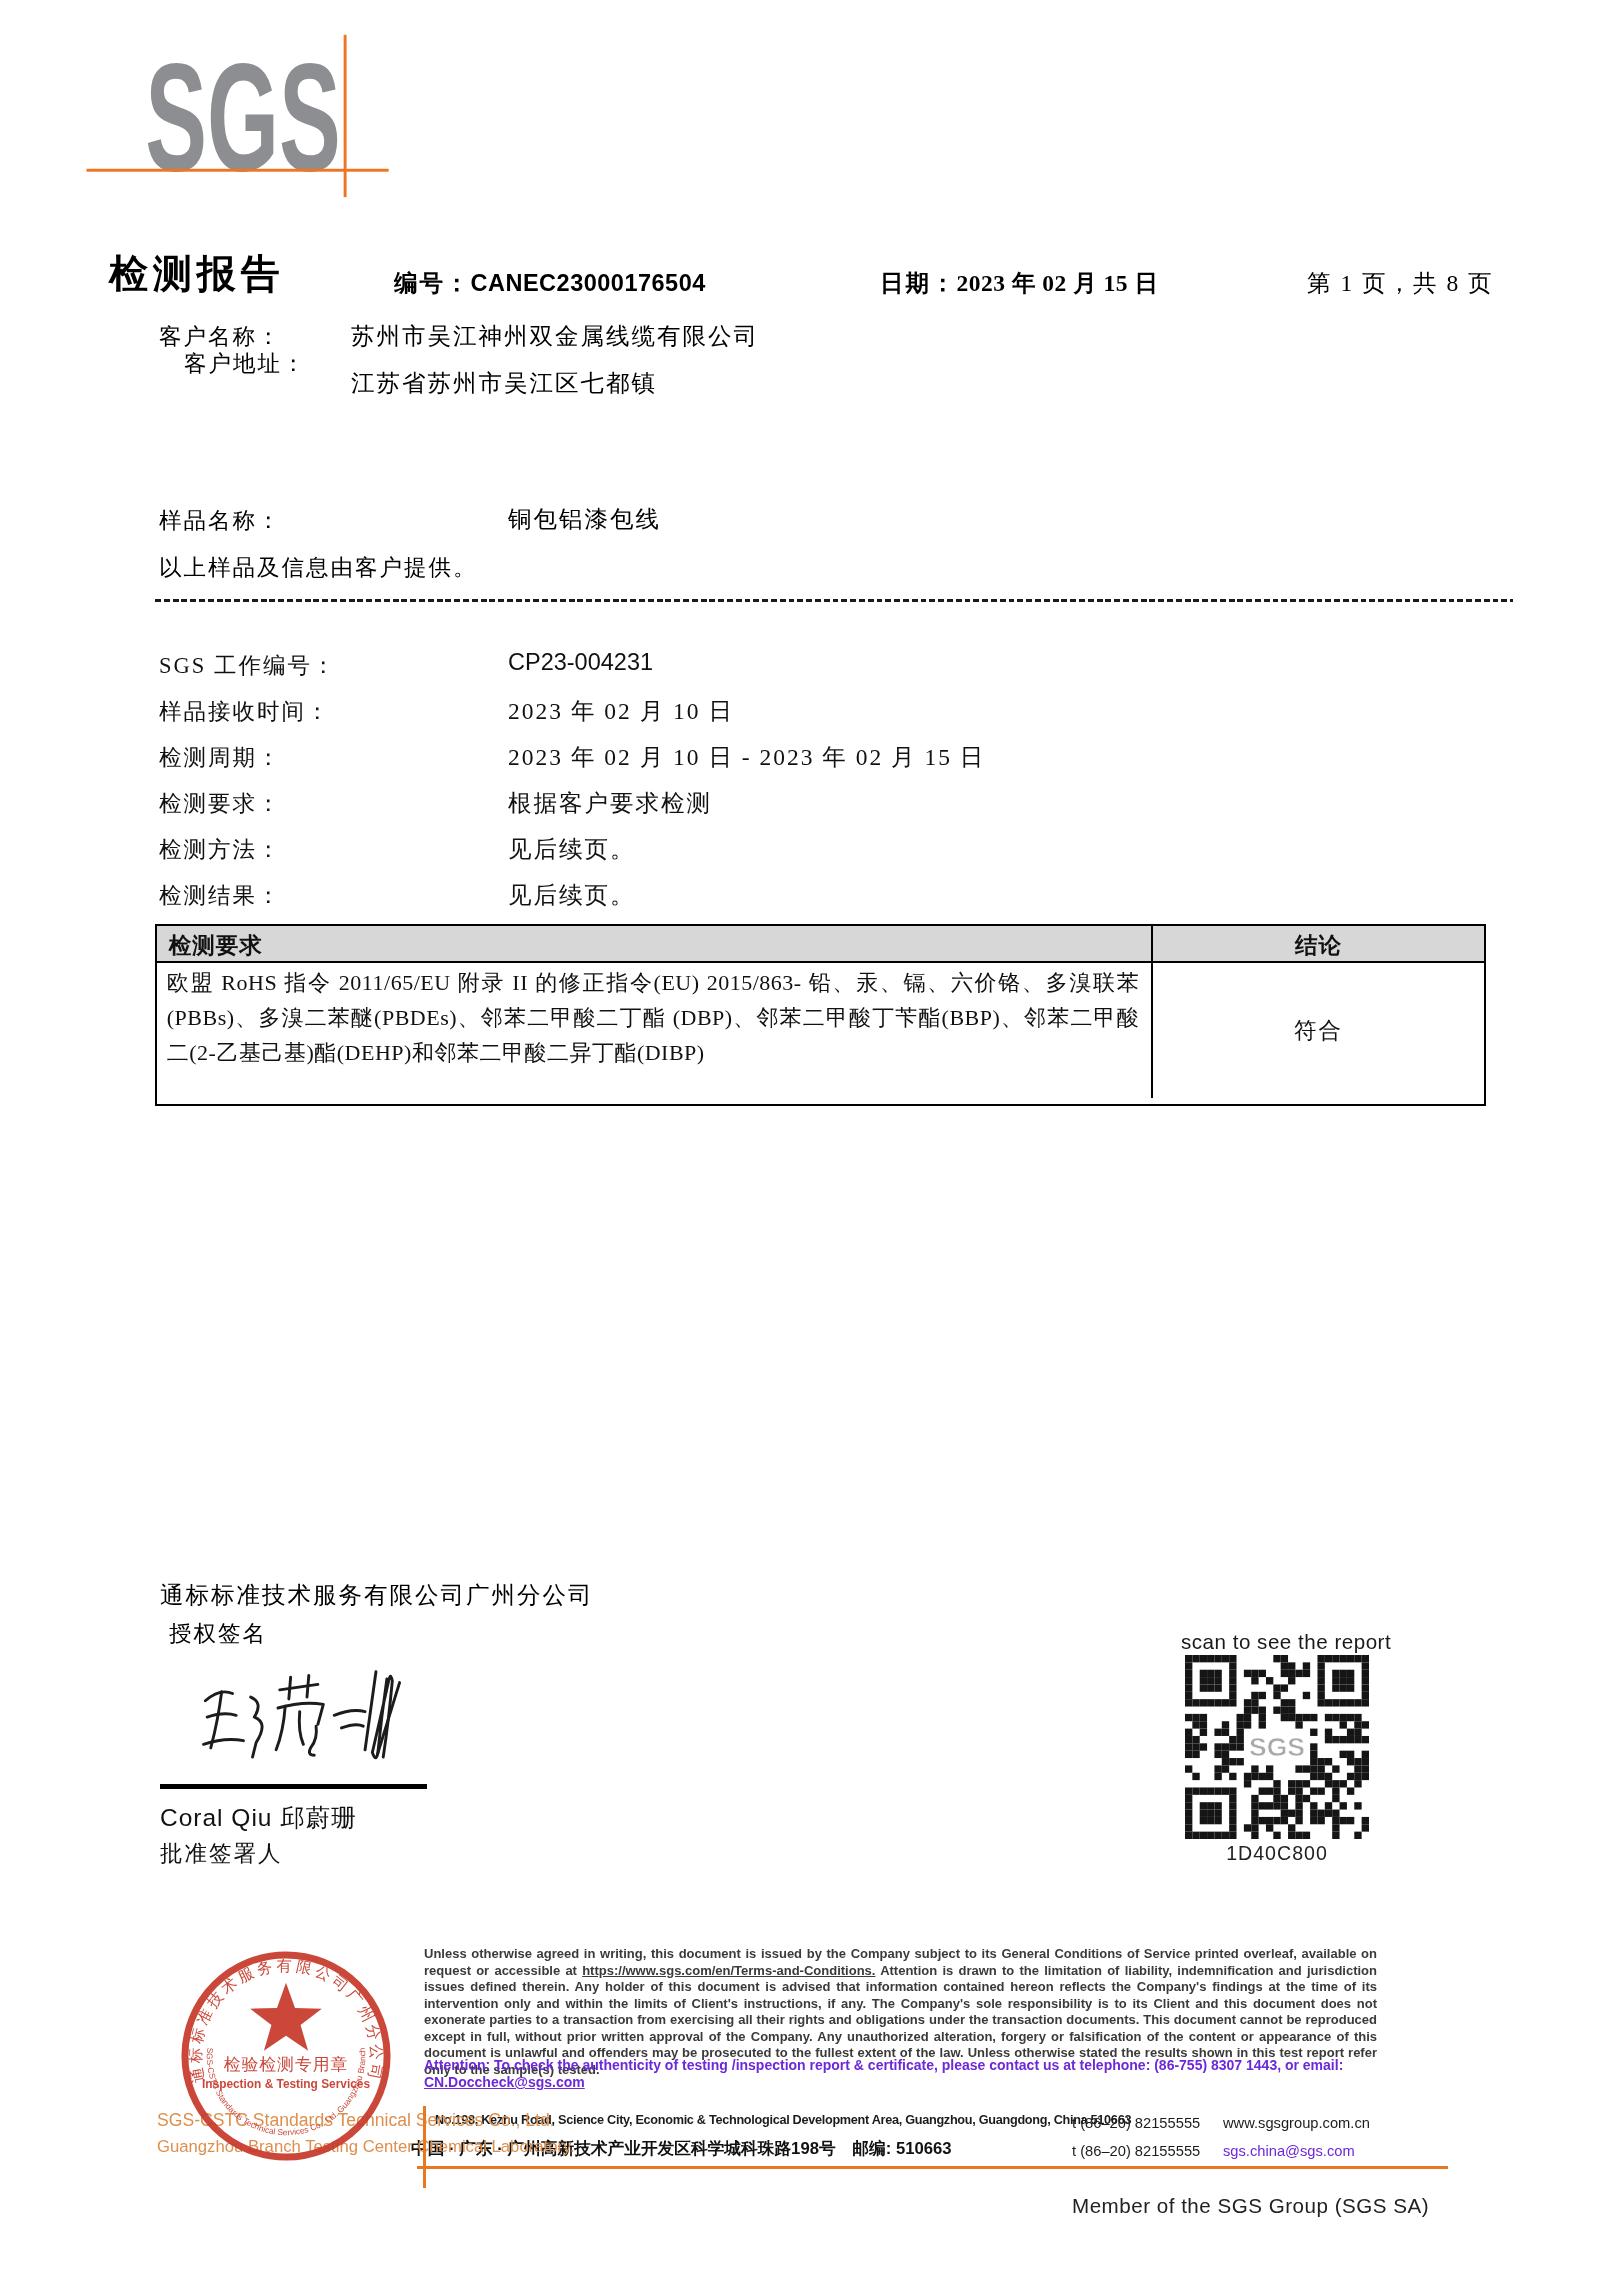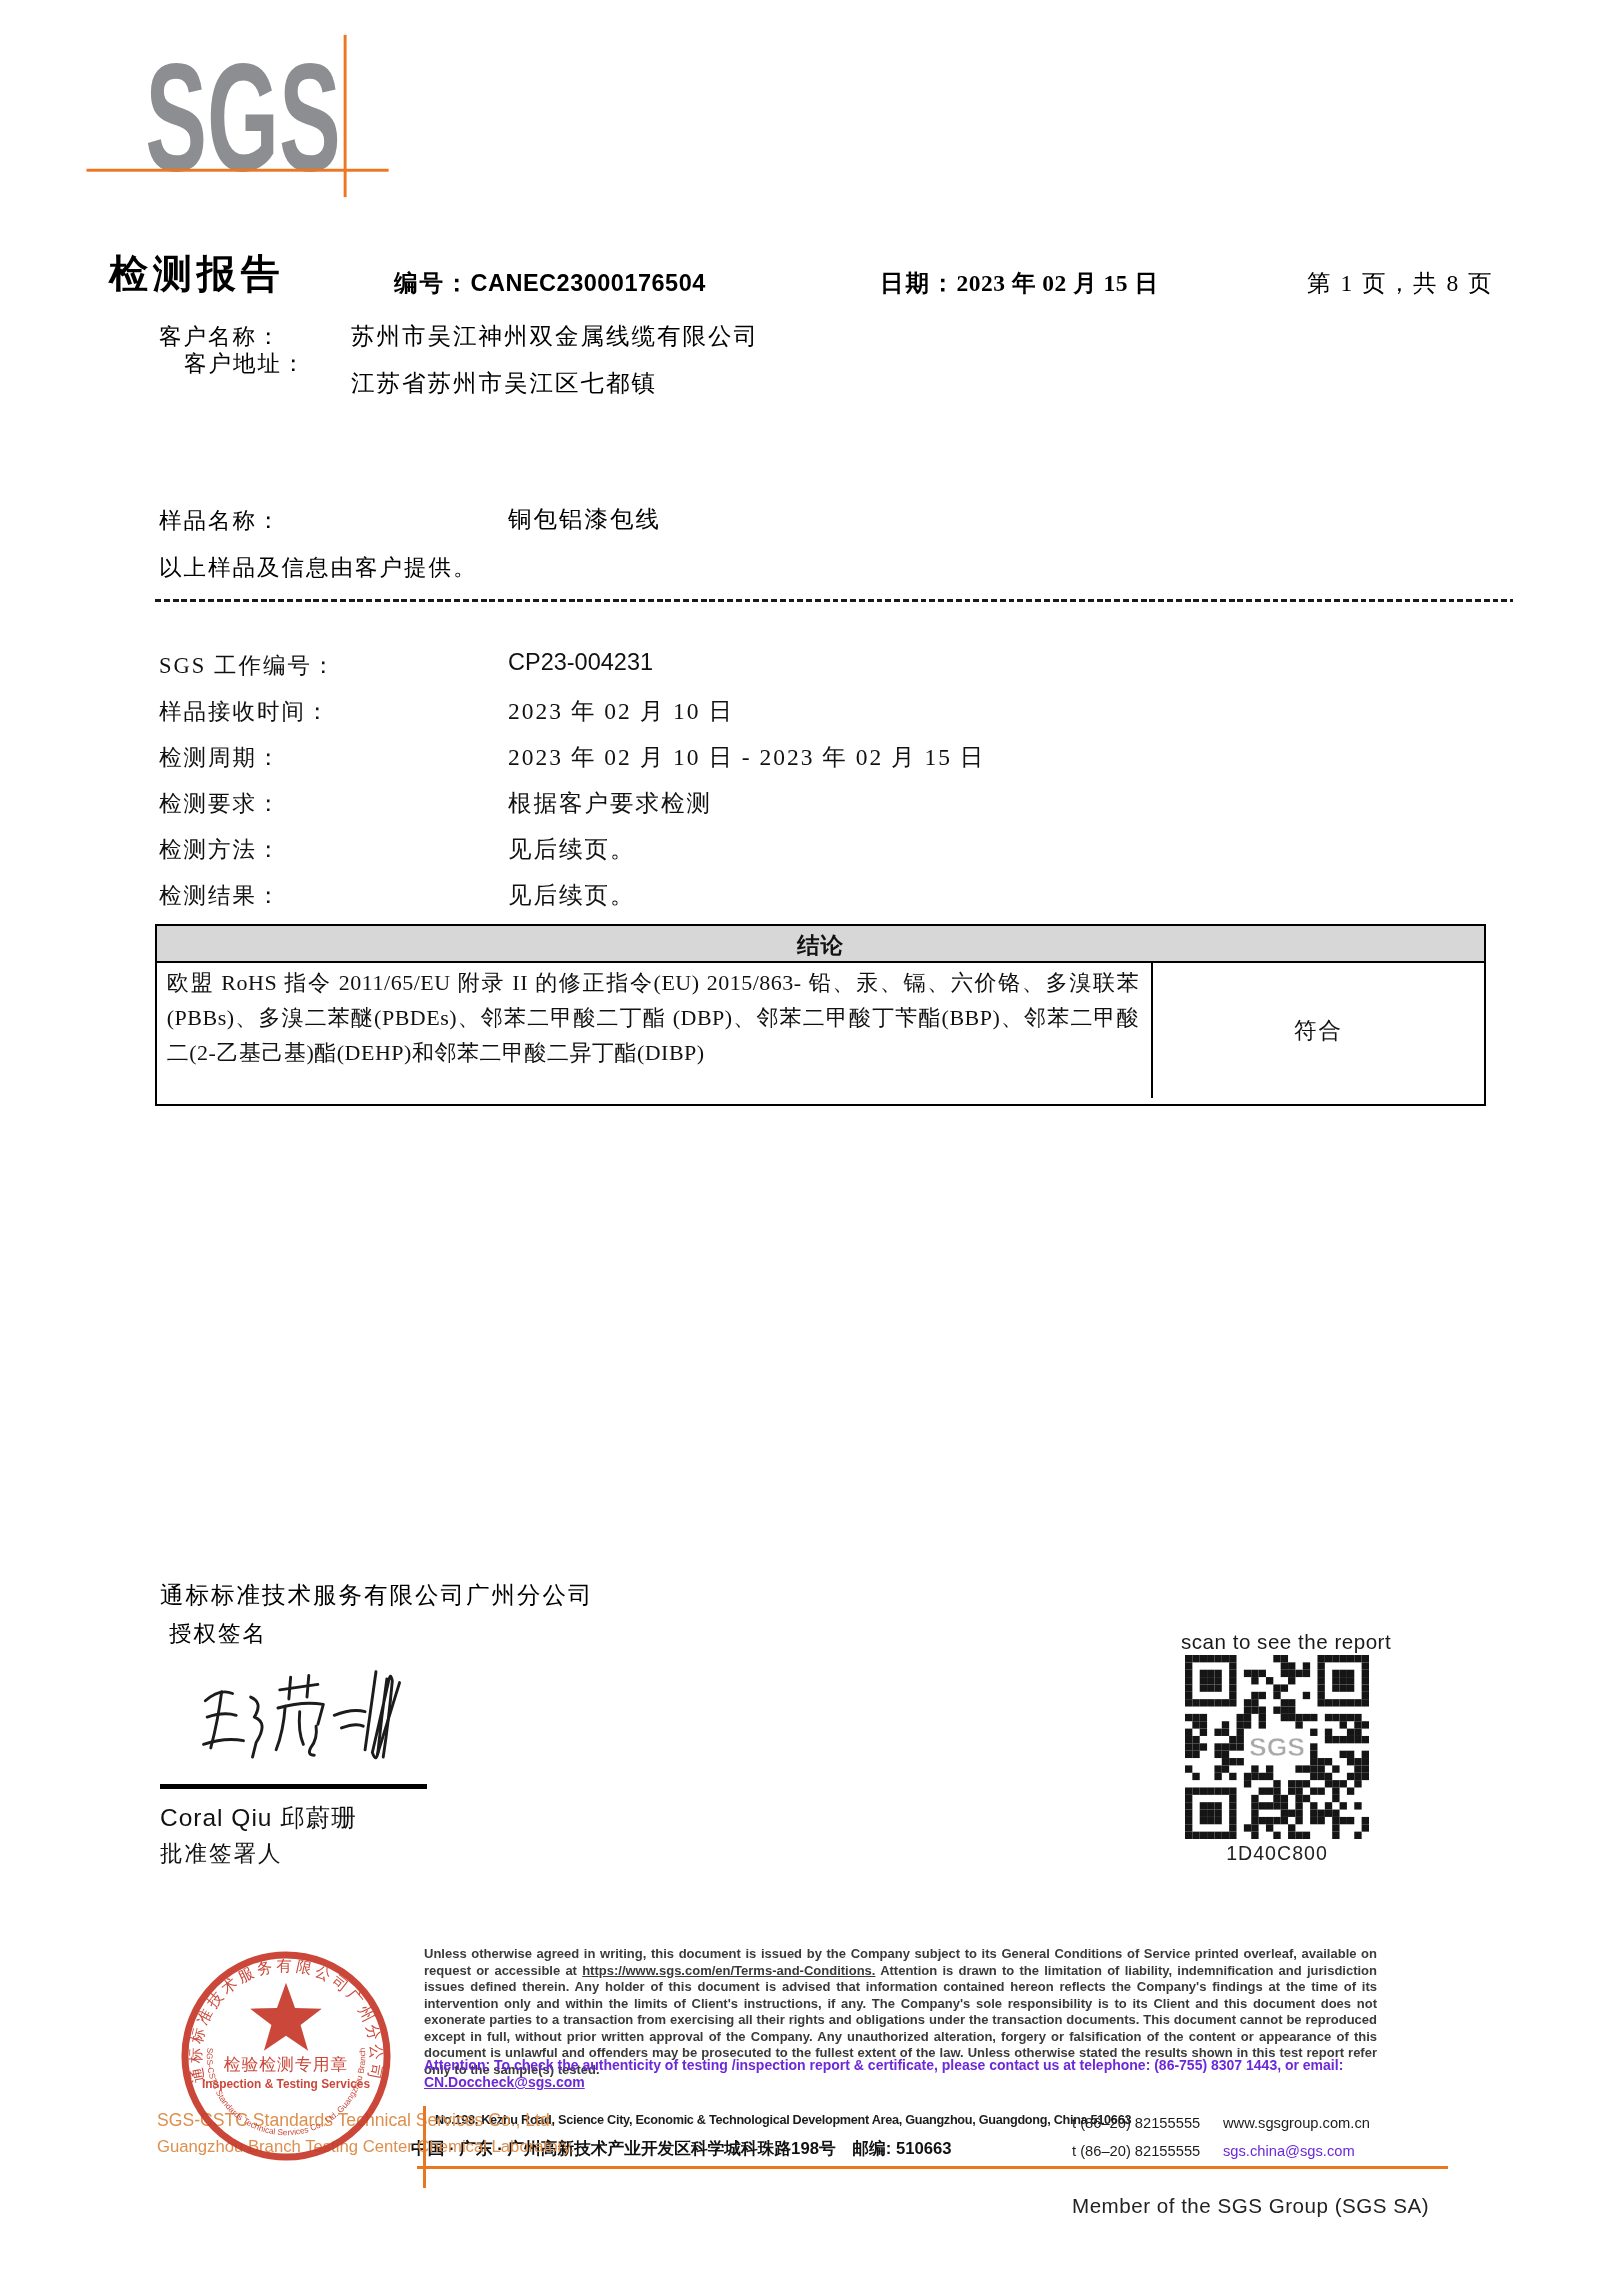--- a/index.html
+++ b/index.html
@@ -152,20 +152,21 @@
 <div class="job-value cjk" style="top:741px">2023 年 02 月 10 日 - 2023 年 02 月 15 日</div>
 <div class="job-label cjk" style="top:788px">检测要求：</div>
 <div class="job-value cjk" style="top:787px">根据客户要求检测</div>
 <div class="job-label cjk" style="top:834px">检测方法：</div>
 <div class="job-value cjk" style="top:833px">见后续页。</div>
 <div class="job-label cjk" style="top:880px">检测结果：</div>
 <div class="job-value cjk" style="top:879px">见后续页。</div>
 
 <div class="abs" id="req-table">
   <div class="thead">
+    <div class="th1">检测要求</div>
     <div class="th2">结论</div>
   </div>
   <div class="tbody">
     <div class="td1">欧盟 RoHS 指令 2011/65/EU 附录 II 的修正指令(EU) 2015/863- 铅、汞、镉、六价铬、多溴联苯(PBBs)、多溴二苯醚(PBDEs)、邻苯二甲酸二丁酯 (DBP)、邻苯二甲酸丁苄酯(BBP)、邻苯二甲酸二(2-乙基己基)酯(DEHP)和邻苯二甲酸二异丁酯(DIBP)</div>
     <div class="td2">符合</div>
   </div>
 </div>
 
 <div class="abs cjk row-value" id="sig-company">通标标准技术服务有限公司广州分公司</div>
 <div class="abs cjk row-label" id="sig-label">授权签名</div>

